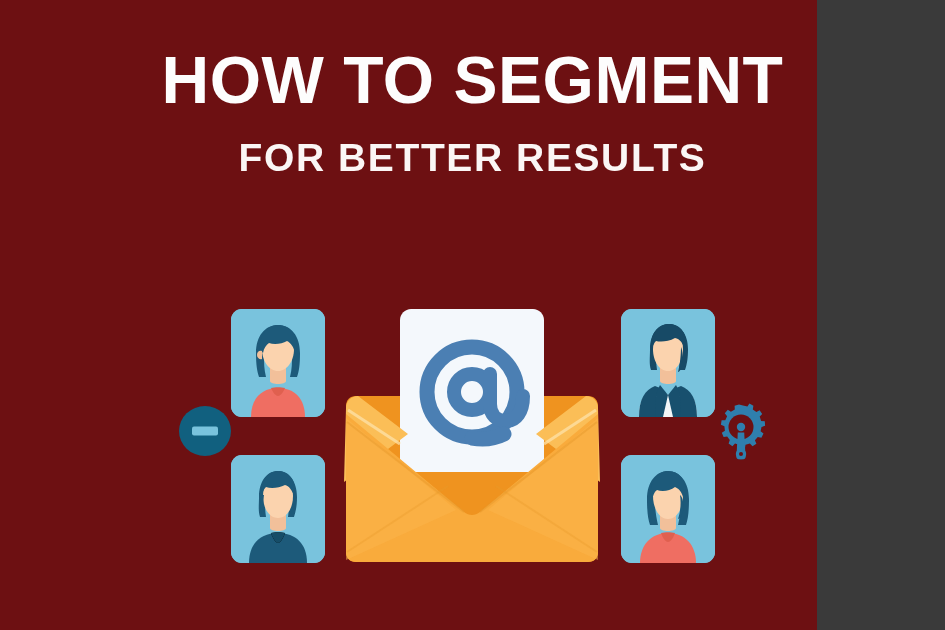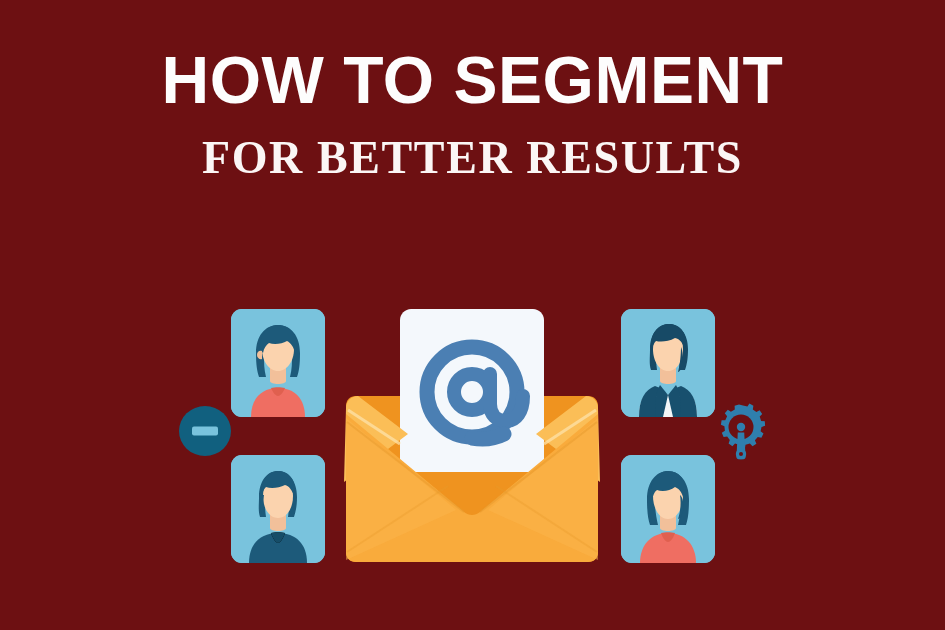--- a/index.html
+++ b/index.html
@@ -3,21 +3,21 @@
 <meta charset="utf-8">
 <title>How To Segment Your Email List</title>
 <style>
   html, body {
     margin: 0;
     padding: 0;
     background: #3a3a3a;
   }
   #canvas {
     position: relative;
-    width: 945px;
+    width: 817px;
     height: 630px;
     overflow: hidden;
     background: #6d1012;
     font-family: "Liberation Sans", sans-serif;
     -webkit-font-smoothing: antialiased;
   }
 
   
   .title-block {
     position: absolute;
@@ -33,23 +33,23 @@
     font-weight: bold;
     font-size: 66px;
     line-height: 73px;
     letter-spacing: 0.5px;
     white-space: nowrap;
   }
   .subheadline {
     display: block;
     margin-top: 19px;
     color: #fbf6f5;
-    font-family: Liberation Serif, serif;
+    font-family: Liberation Sans, sans-serif;
     font-weight: bold;
-    font-size: 46px;
+    font-size: 39px;
     line-height: 44px;
     letter-spacing: 1.6px;
     white-space: nowrap;
   }
 
   
   .stage {
     position: absolute;
     left: 0;
     top: 0;

